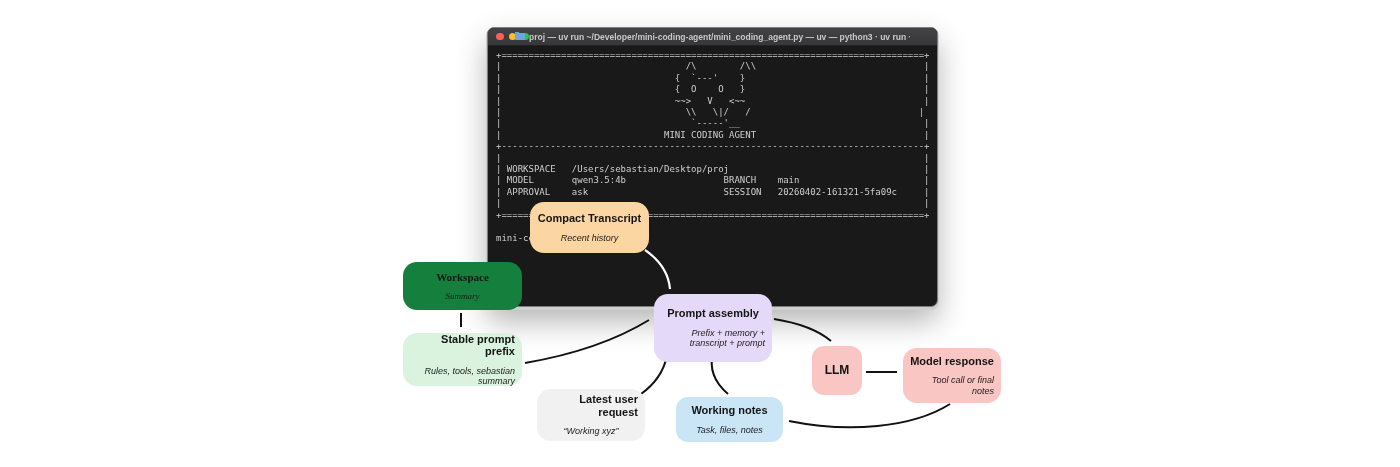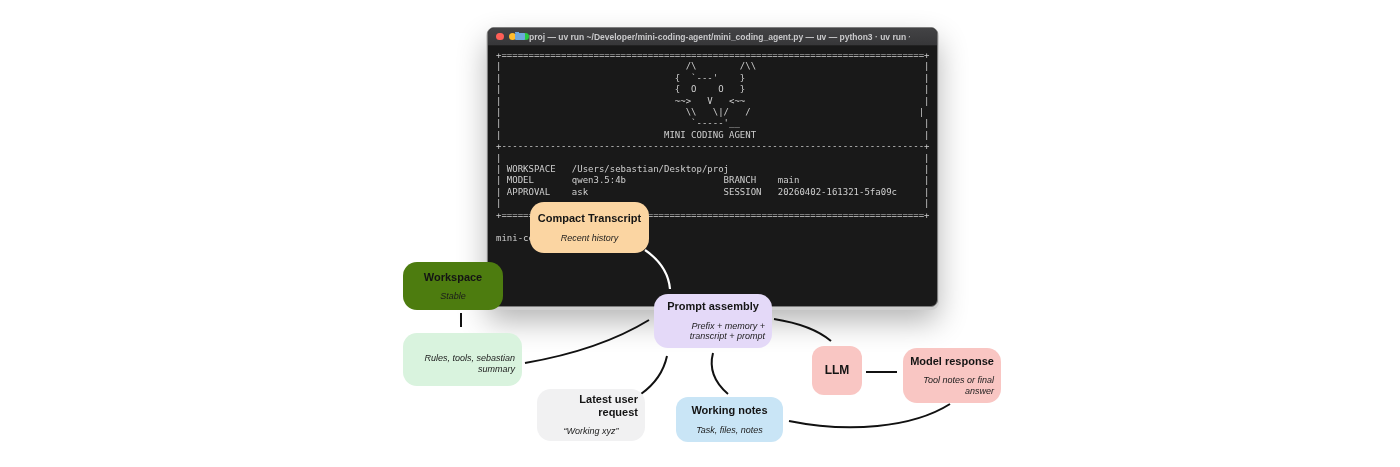--- a/index.html
+++ b/index.html
@@ -33,23 +33,23 @@
   .arrow-dark{stroke:#111;stroke-width:2;}
   .arrow-white{stroke:#fff;stroke-width:2.2;}
 
   
   .node{position:absolute;z-index:3;border-radius:14px;display:flex;flex-direction:column;
         align-items:center;justify-content:center;text-align:right;padding:2px 7px;
         box-sizing:border-box;color:#141414;}
   .ntitle{font-weight:700;font-size:11px;line-height:12.5px;}
   .nsub{font-style:italic;font-size:9px;line-height:10.5px;margin-top:8px;color:#1c1c1c;}
   .node.transcript{left:530px;top:202px;width:119px;height:51px;background:#fbd5a2;}
-  .node.workspace{left:403px;top:262px;width:100px;height:48px;background:#4d7c0f;}
+  .node.workspace{left:403px;top:262px;width:119px;height:48px;background:#15803d;font-family:Liberation Serif, serif;}
   .node.prefix{left:403px;top:333px;width:119px;height:53px;background:#d9f3de;}
-  .node.assembly{left:654px;top:294px;width:118px;height:54px;background:#e4d9f8;}
+  .node.assembly{left:654px;top:294px;width:118px;height:68px;background:#e4d9f8;}
   .node.request{left:537px;top:389px;width:108px;height:52px;background:#f1f1f2;}
   .node.memory{left:676px;top:397px;width:107px;height:45px;background:#c9e5f6;border-radius:12px;}
   .node.llm{left:812px;top:346px;width:50px;height:49px;background:#f9c6c3;border-radius:12px;}
   .node.llm .ntitle{font-size:12px;}
   .node.response{left:903px;top:348px;width:98px;height:55px;background:#f9c6c3;border-radius:14px;}
 </style>
 </head>
 <body>
 
 <div class="canvas">
@@ -104,24 +104,25 @@
     <path class="arrow-dark" d="M950 404 C 912 428 848 433 789 421" marker-end="url(#ah)"></path>
   </svg>
 
   <div class="node transcript">
     <div class="ntitle">Compact Transcript</div>
     <div class="nsub">Recent history</div>
   </div>
 
   <div class="node workspace">
     <div class="ntitle">Workspace</div>
-    <div class="nsub">Stable</div>
+    <div class="nsub">Summary</div>
   </div>
 
   <div class="node prefix">
+    <div class="ntitle">Stable prompt prefix</div>
     <div class="nsub">Rules, tools, sebastian summary</div>
   </div>
 
   <div class="node assembly">
     <div class="ntitle">Prompt assembly</div>
     <div class="nsub">Prefix + memory + transcript + prompt</div>
   </div>
 
   <div class="node request">
     <div class="ntitle">Latest user request</div>
@@ -132,16 +133,16 @@
     <div class="ntitle">Working notes</div>
     <div class="nsub">Task, files, notes</div>
   </div>
 
   <div class="node llm">
     <div class="ntitle">LLM</div>
   </div>
 
   <div class="node response">
     <div class="ntitle">Model response</div>
-    <div class="nsub">Tool notes or final answer</div>
+    <div class="nsub">Tool call or final notes</div>
   </div>
 
 </div>
 
 </body></html>

